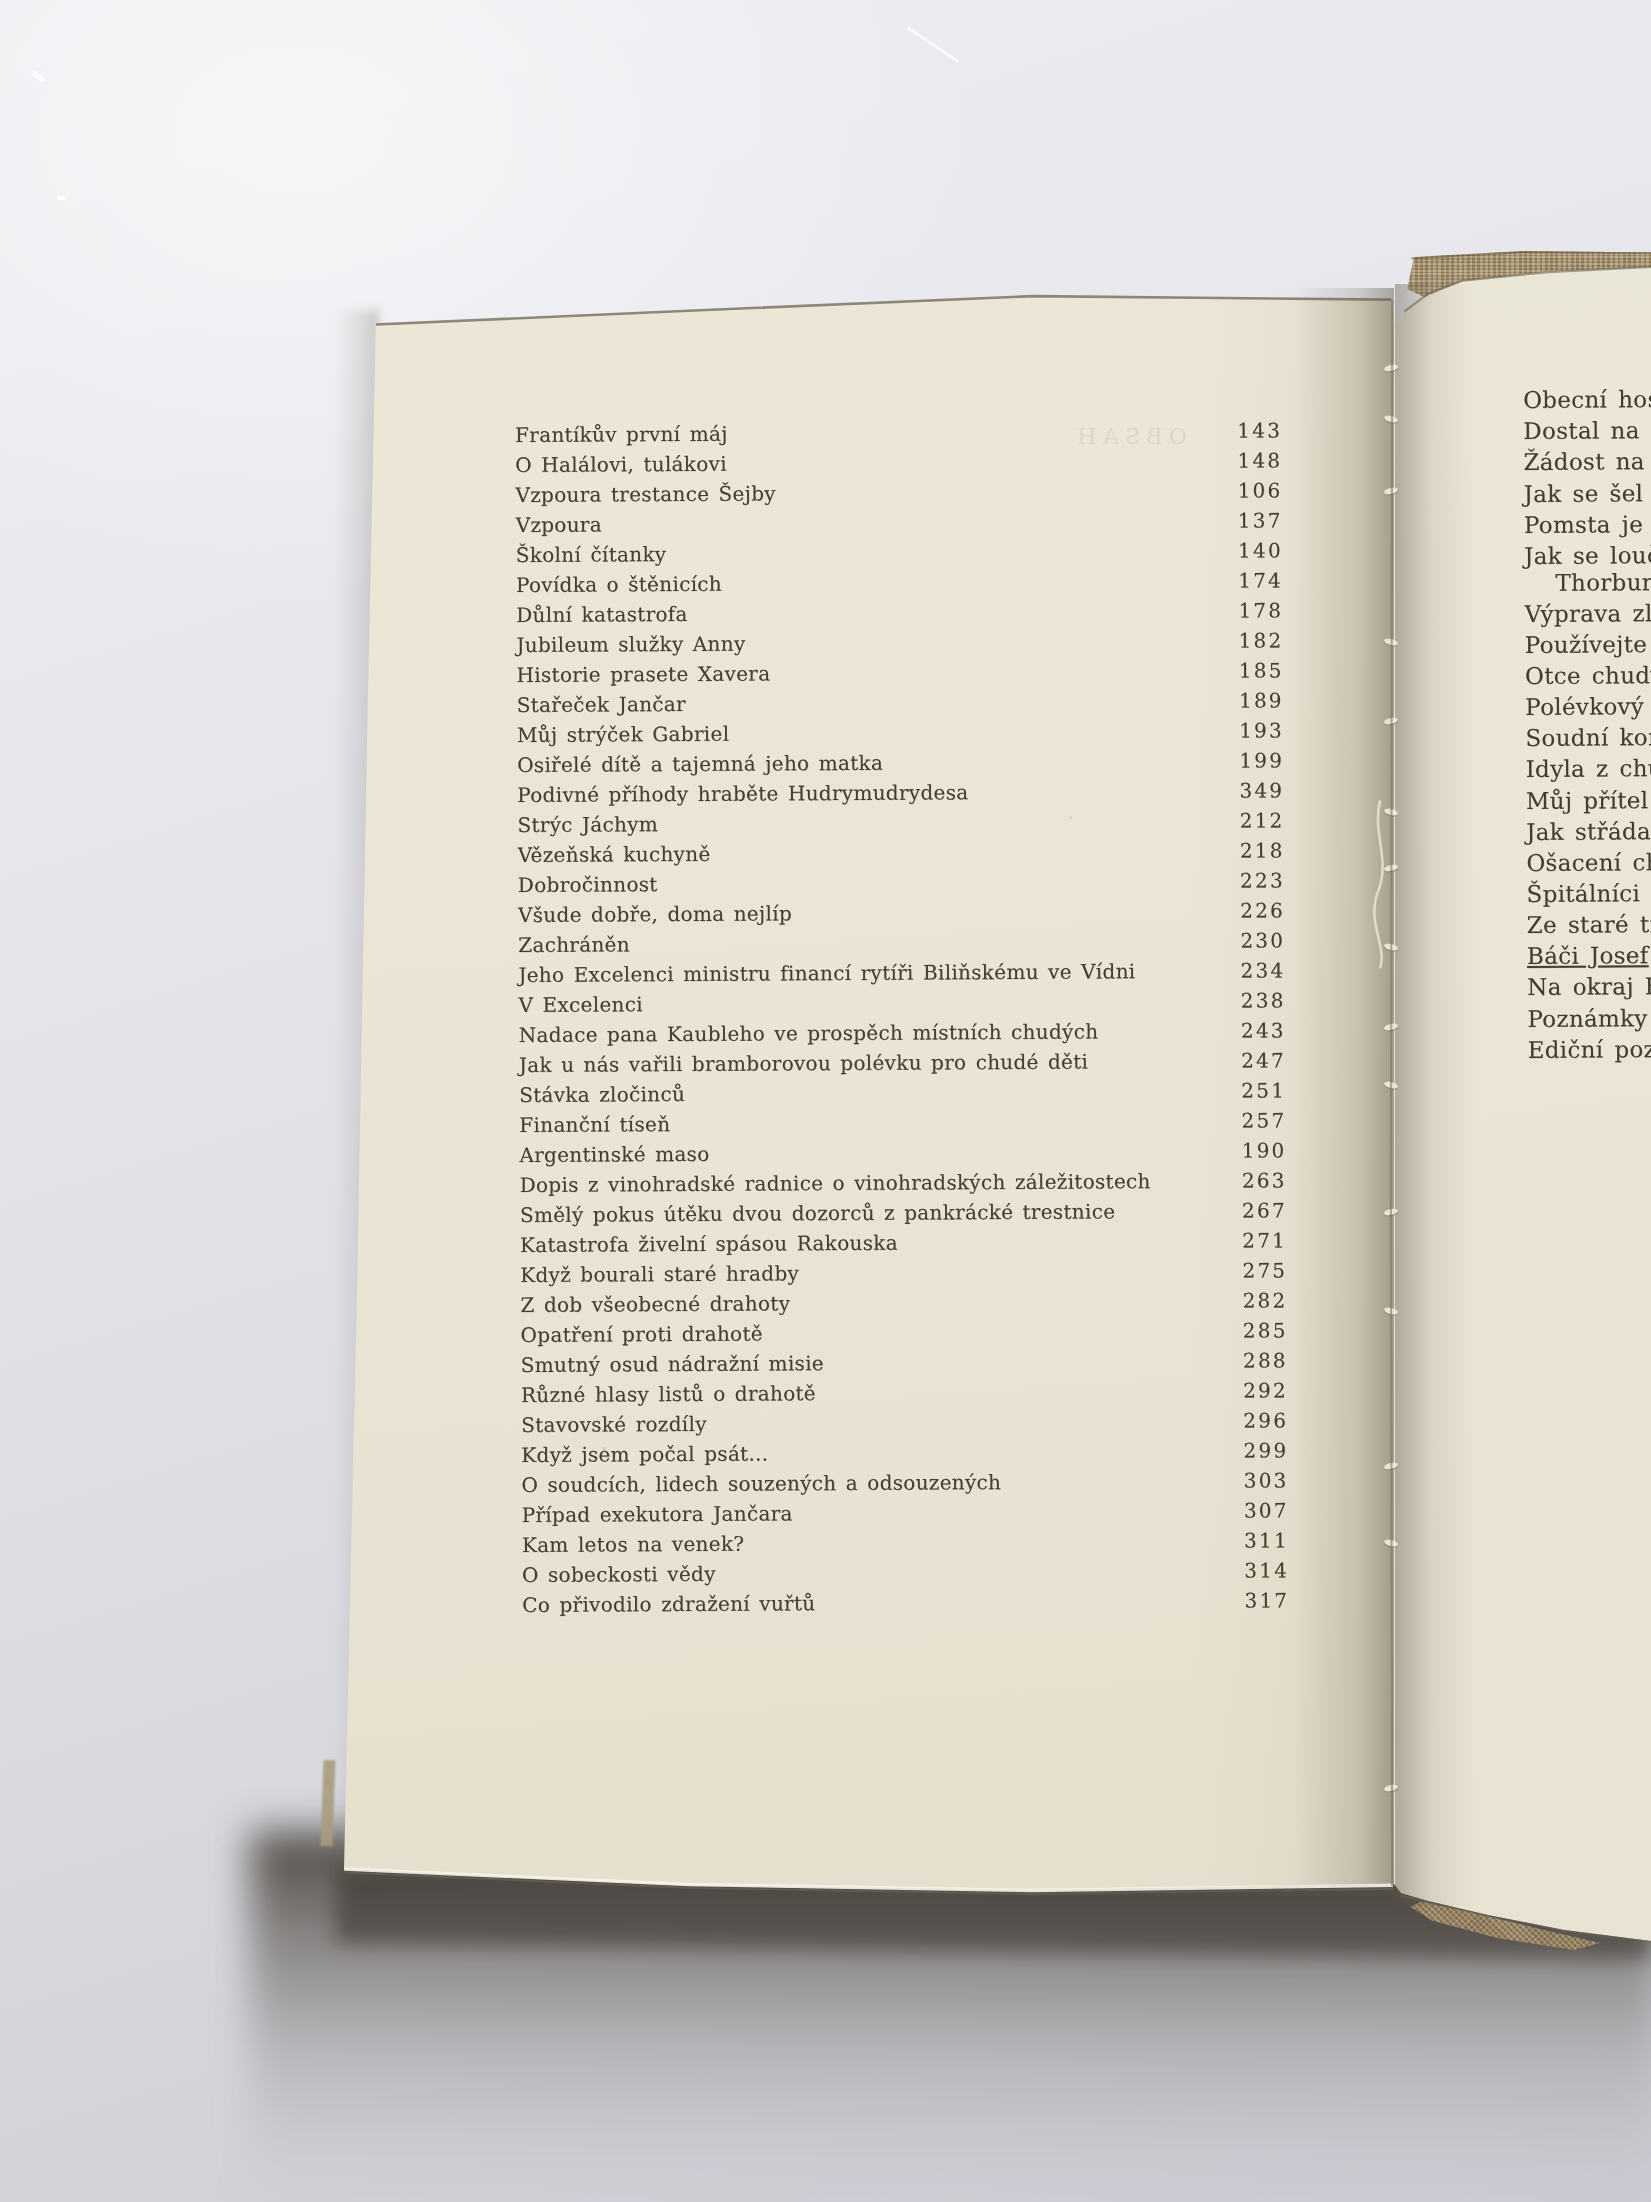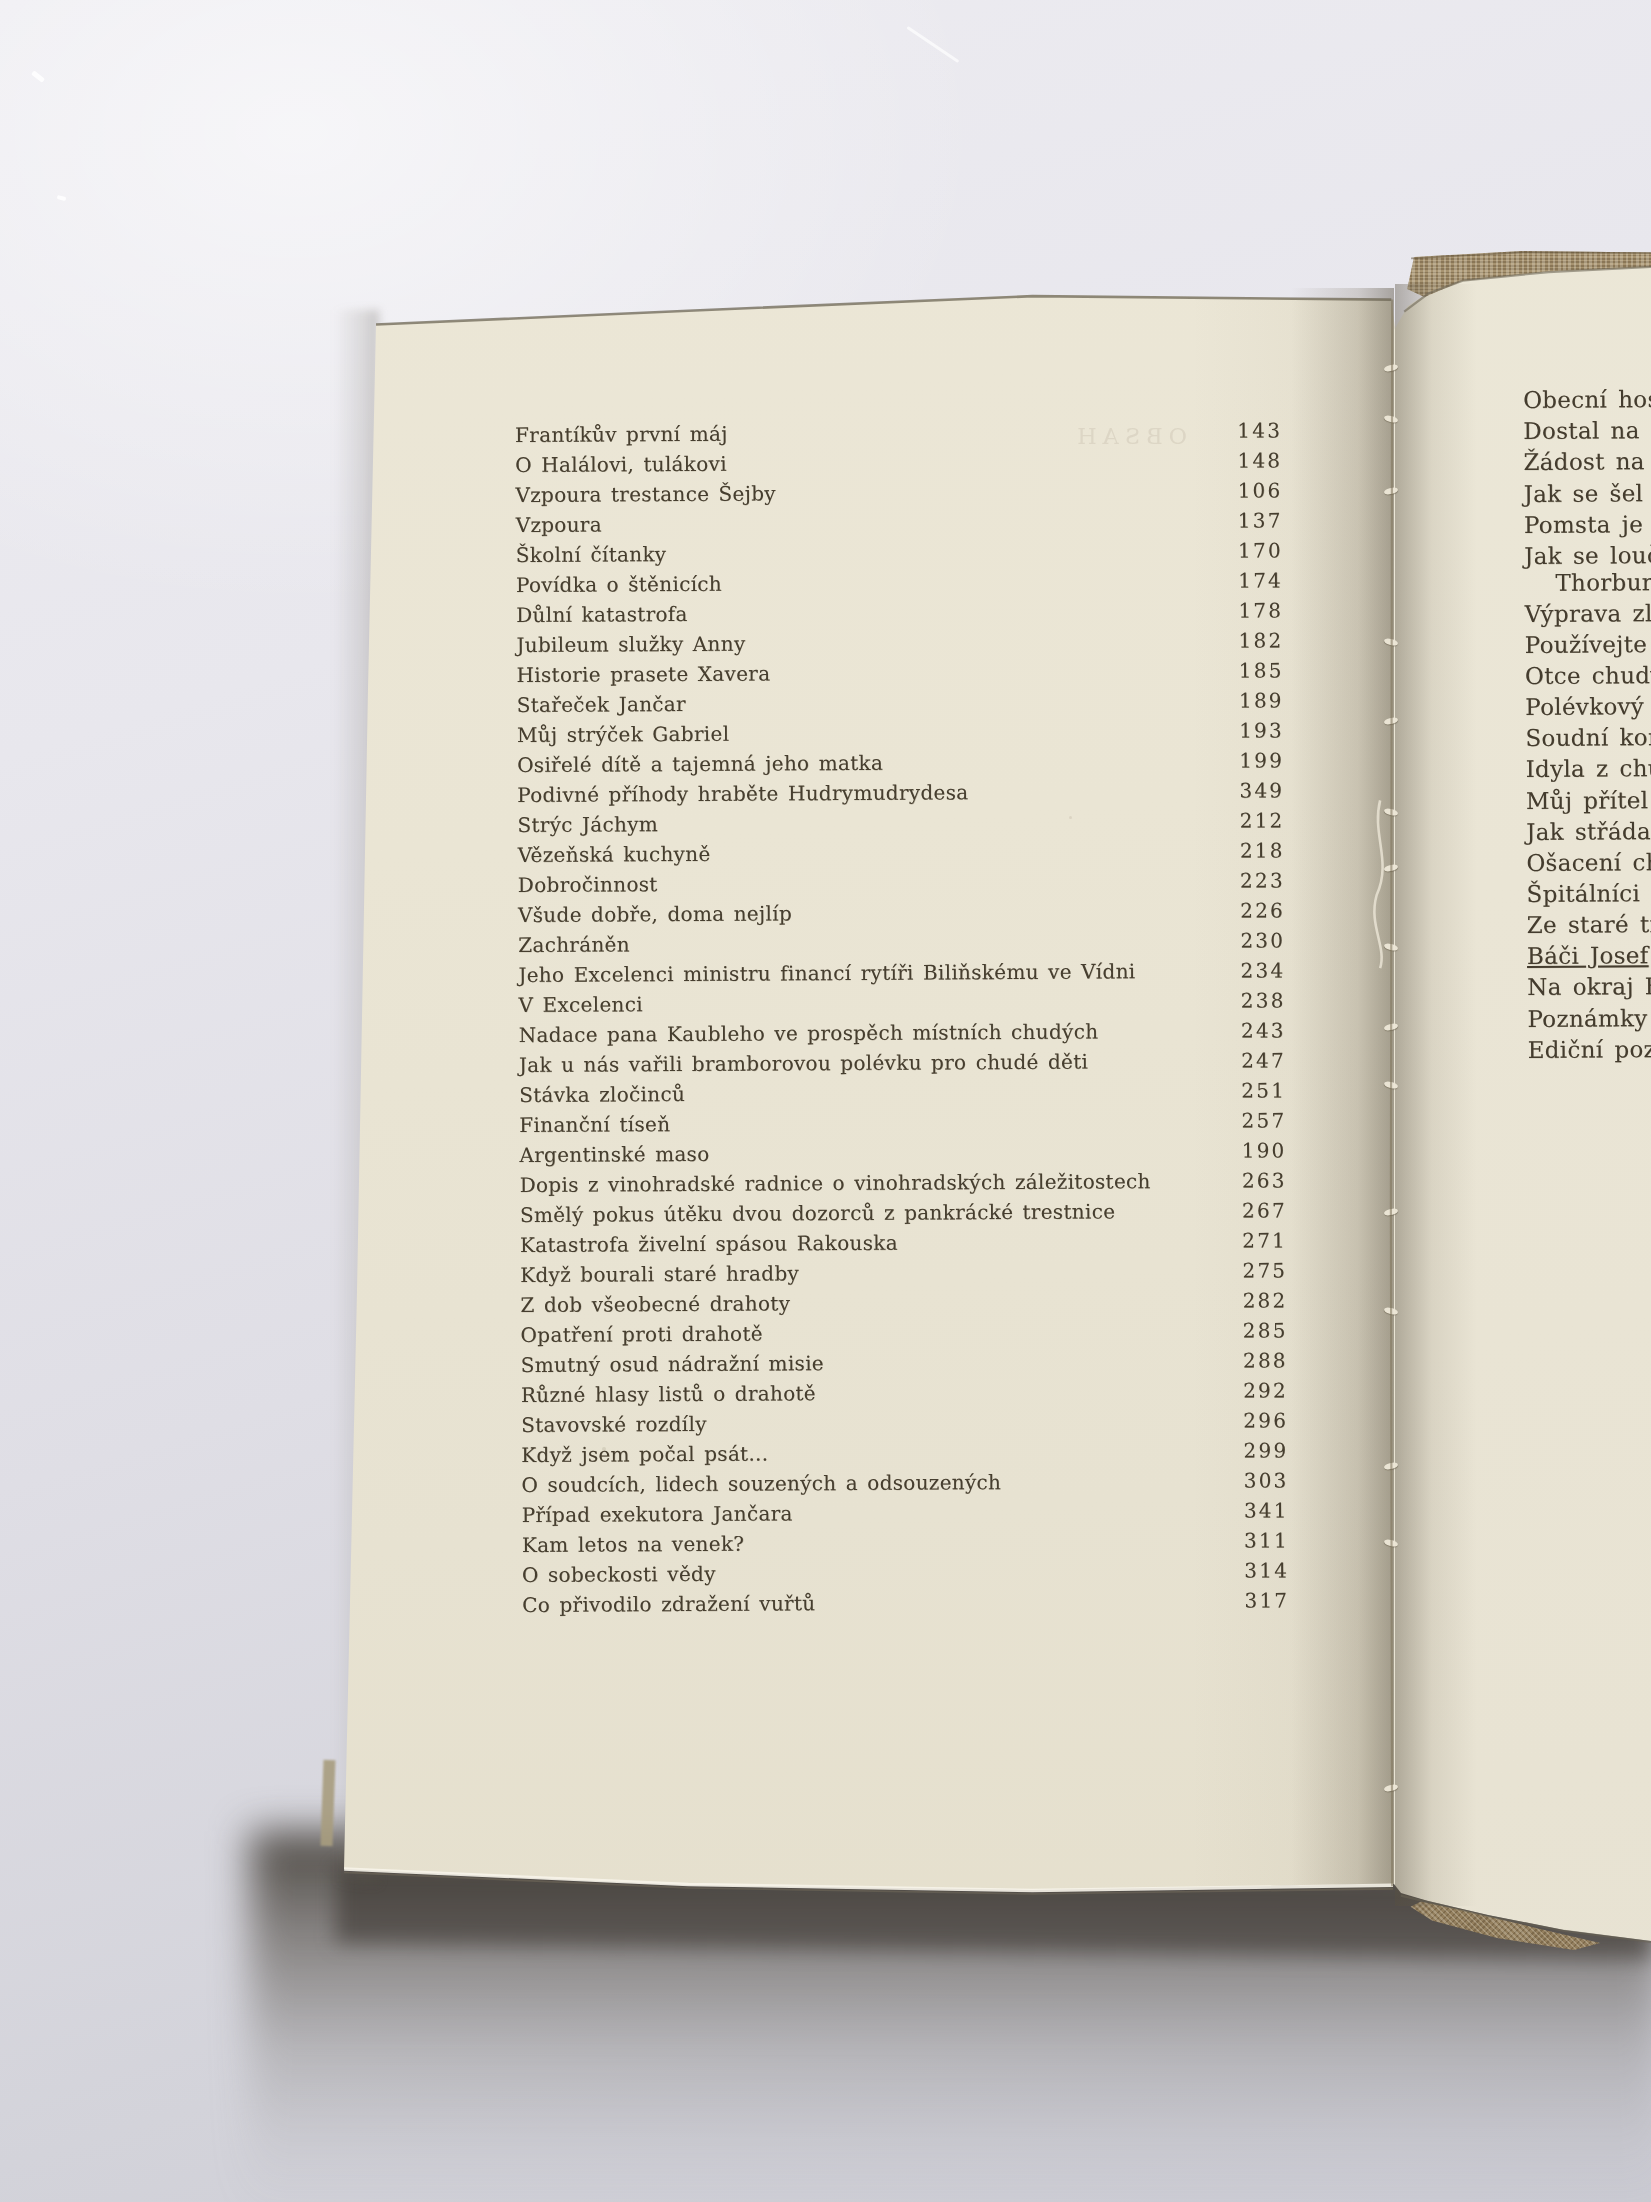--- a/index.html
+++ b/index.html
@@ -160,21 +160,21 @@
     <path d="M1604,930 C1594,970 1618,1000 1600,1040 C1590,1075 1612,1100 1604,1125" fill="none" stroke="#e9e3d3" stroke-width="3" opacity=".85"></path>
   </svg>
 
   <div class="abs" id="ghost">OBSAH</div>
 
   <div class="abs" id="toc">
       <div class="toc-row"><span>Frantíkův první máj</span><span class="toc-num">143</span></div>
       <div class="toc-row"><span>O Halálovi, tulákovi</span><span class="toc-num">148</span></div>
       <div class="toc-row"><span>Vzpoura trestance Šejby</span><span class="toc-num">106</span></div>
       <div class="toc-row"><span>Vzpoura</span><span class="toc-num">137</span></div>
-      <div class="toc-row"><span>Školní čítanky</span><span class="toc-num">170</span></div>
+      <div class="toc-row"><span>Školní čítanky</span><span class="toc-num">140</span></div>
       <div class="toc-row"><span>Povídka o štěnicích</span><span class="toc-num">174</span></div>
       <div class="toc-row"><span>Důlní katastrofa</span><span class="toc-num">178</span></div>
       <div class="toc-row"><span>Jubileum služky Anny</span><span class="toc-num">182</span></div>
       <div class="toc-row"><span>Historie prasete Xavera</span><span class="toc-num">185</span></div>
       <div class="toc-row"><span>Stařeček Jančar</span><span class="toc-num">189</span></div>
       <div class="toc-row"><span>Můj strýček Gabriel</span><span class="toc-num">193</span></div>
       <div class="toc-row"><span>Osiřelé dítě a tajemná jeho matka</span><span class="toc-num">199</span></div>
       <div class="toc-row"><span>Podivné příhody hraběte Hudrymudrydesa</span><span class="toc-num">349</span></div>
       <div class="toc-row"><span>Strýc Jáchym</span><span class="toc-num">212</span></div>
       <div class="toc-row"><span>Vězeňská kuchyně</span><span class="toc-num">218</span></div>
@@ -192,21 +192,21 @@
       <div class="toc-row"><span>Smělý pokus útěku dvou dozorců z pankrácké trestnice</span><span class="toc-num">267</span></div>
       <div class="toc-row"><span>Katastrofa živelní spásou Rakouska</span><span class="toc-num">271</span></div>
       <div class="toc-row"><span>Když bourali staré hradby</span><span class="toc-num">275</span></div>
       <div class="toc-row"><span>Z dob všeobecné drahoty</span><span class="toc-num">282</span></div>
       <div class="toc-row"><span>Opatření proti drahotě</span><span class="toc-num">285</span></div>
       <div class="toc-row"><span>Smutný osud nádražní misie</span><span class="toc-num">288</span></div>
       <div class="toc-row"><span>Různé hlasy listů o drahotě</span><span class="toc-num">292</span></div>
       <div class="toc-row"><span>Stavovské rozdíly</span><span class="toc-num">296</span></div>
       <div class="toc-row"><span>Když jsem počal psát...</span><span class="toc-num">299</span></div>
       <div class="toc-row"><span>O soudcích, lidech souzených a odsouzených</span><span class="toc-num">303</span></div>
-      <div class="toc-row"><span>Případ exekutora Jančara</span><span class="toc-num">341</span></div>
+      <div class="toc-row"><span>Případ exekutora Jančara</span><span class="toc-num">307</span></div>
       <div class="toc-row"><span>Kam letos na venek?</span><span class="toc-num">311</span></div>
       <div class="toc-row"><span>O sobeckosti vědy</span><span class="toc-num">314</span></div>
       <div class="toc-row"><span>Co přivodilo zdražení vuřtů</span><span class="toc-num">317</span></div>
     </div>
 
   <div class="abs" id="right-lines">
       <div class="rline" style="left: 1523px; top: 387px;">Obecní hos</div>
       <div class="rline" style="left: 1523px; top: 418px;">Dostal na s</div>
       <div class="rline" style="left: 1523px; top: 449px;">Žádost na z</div>
       <div class="rline" style="left: 1523px; top: 481px;">Jak se šel da</div>

